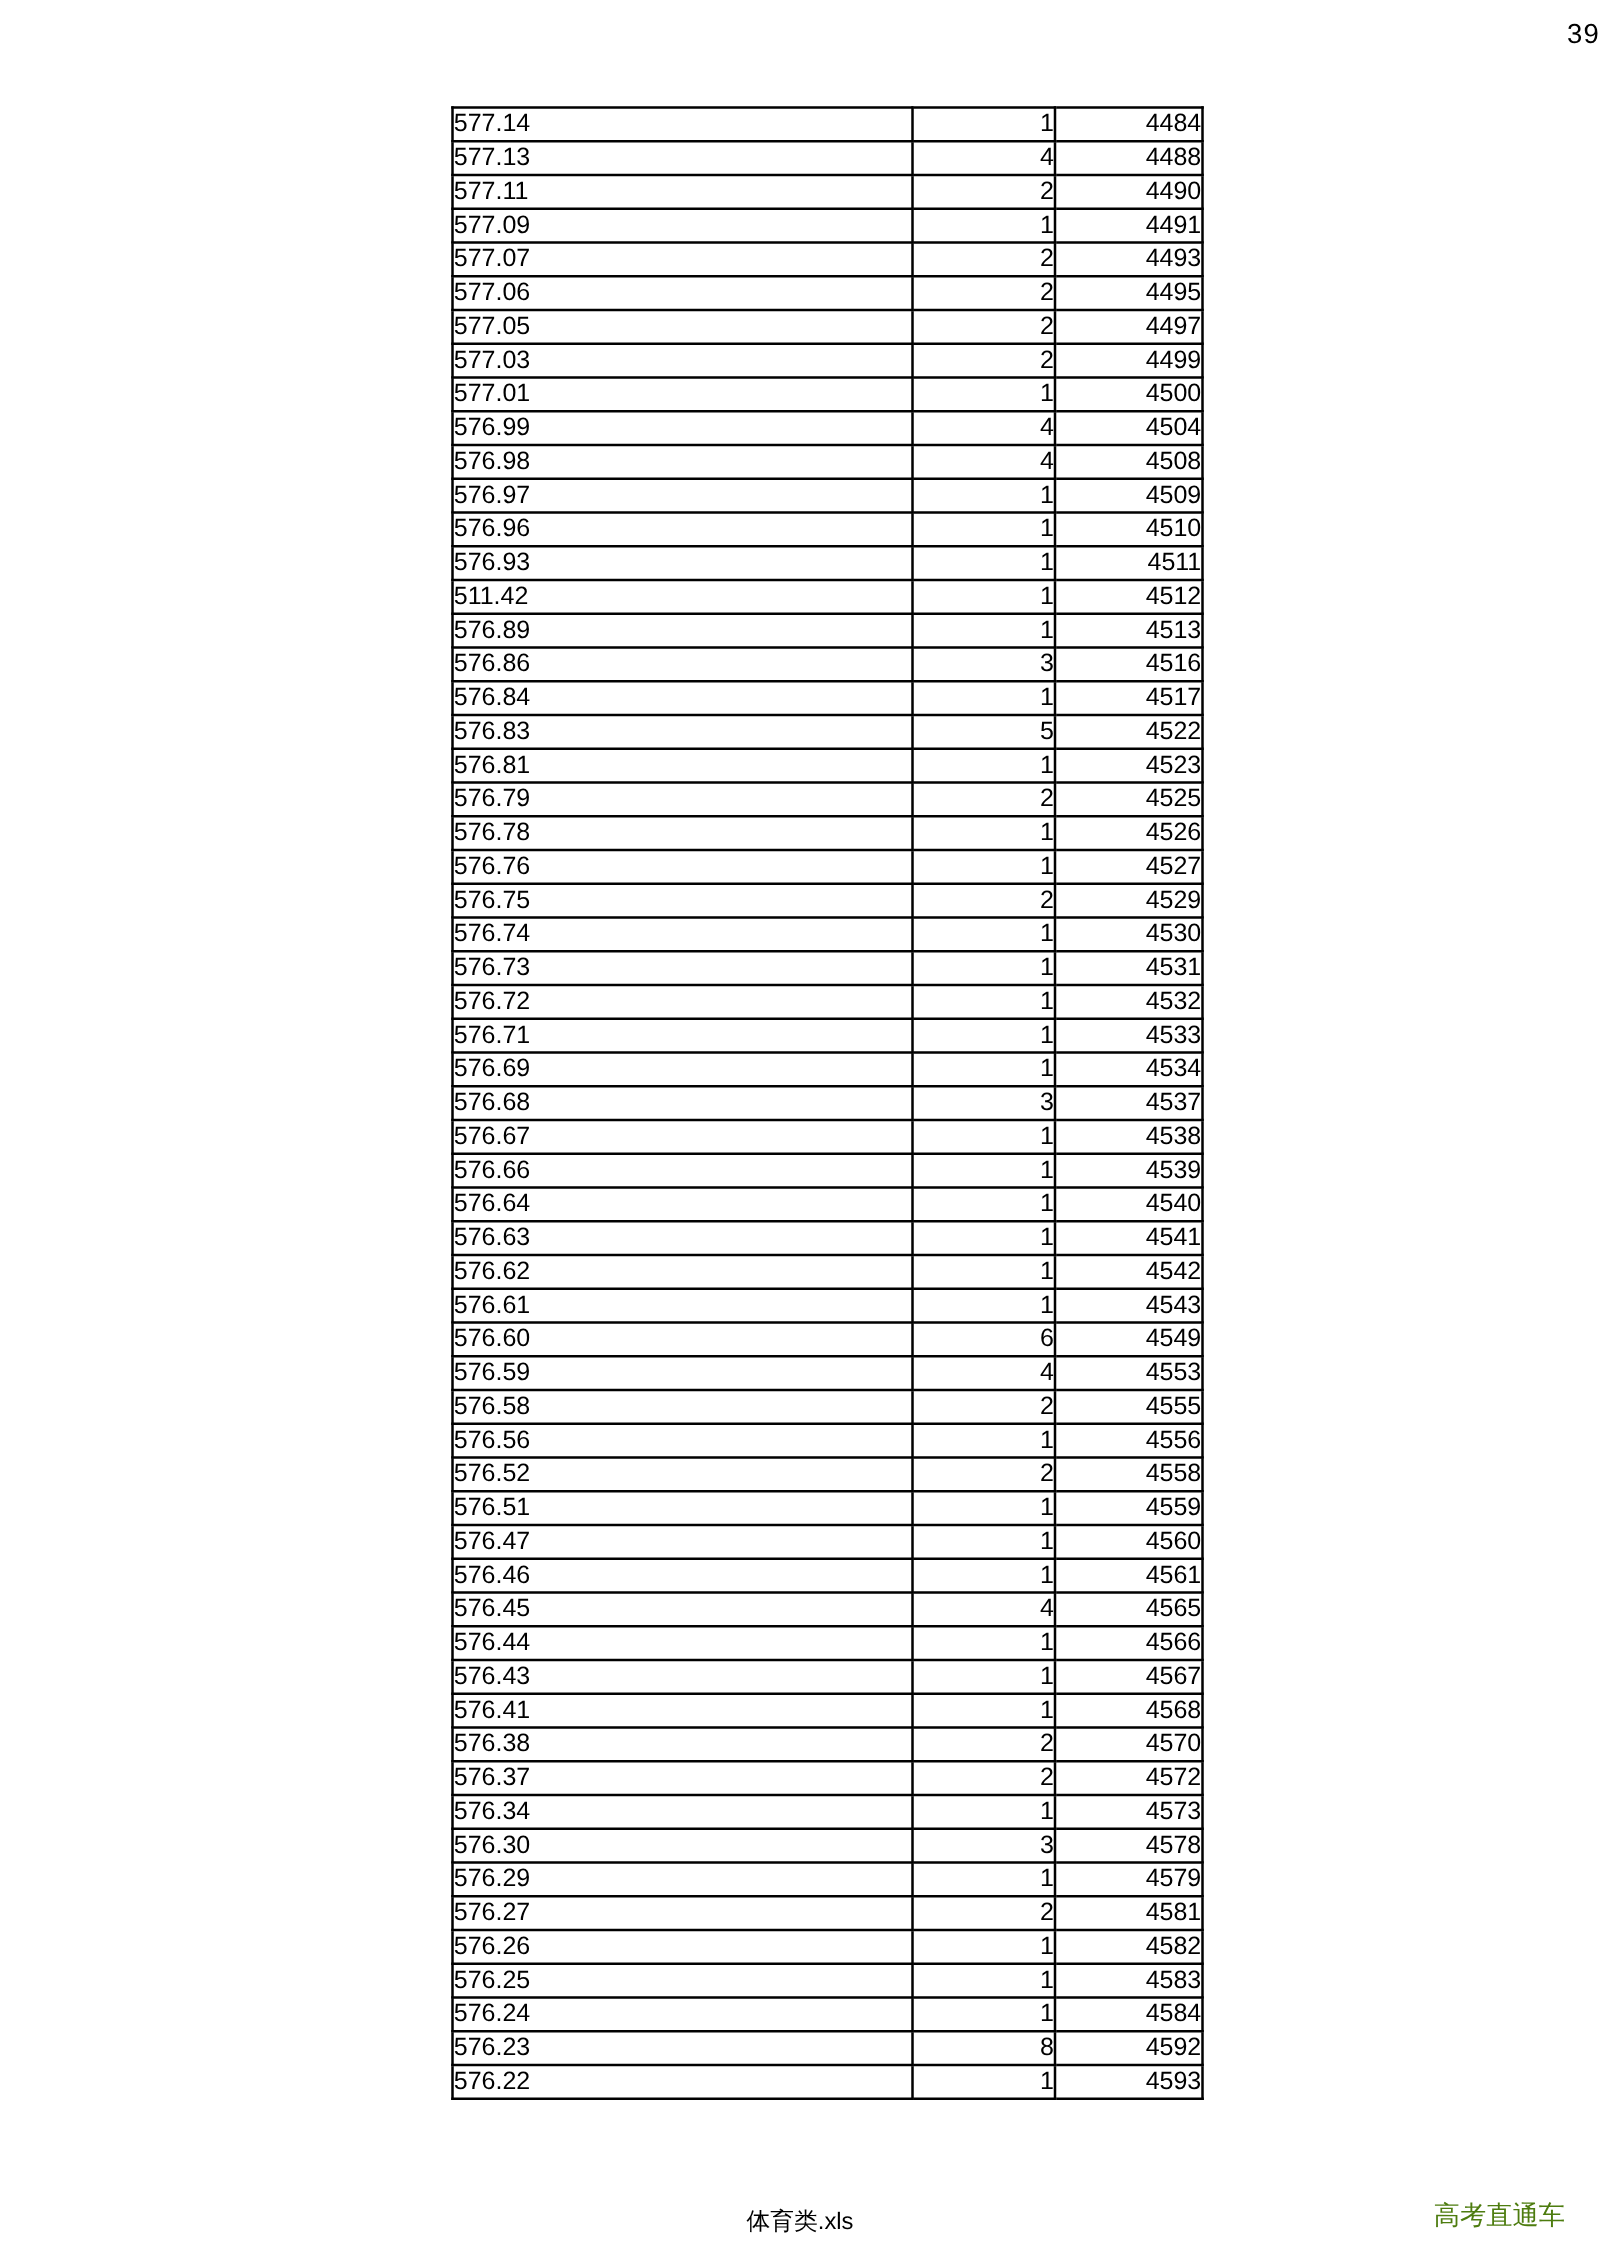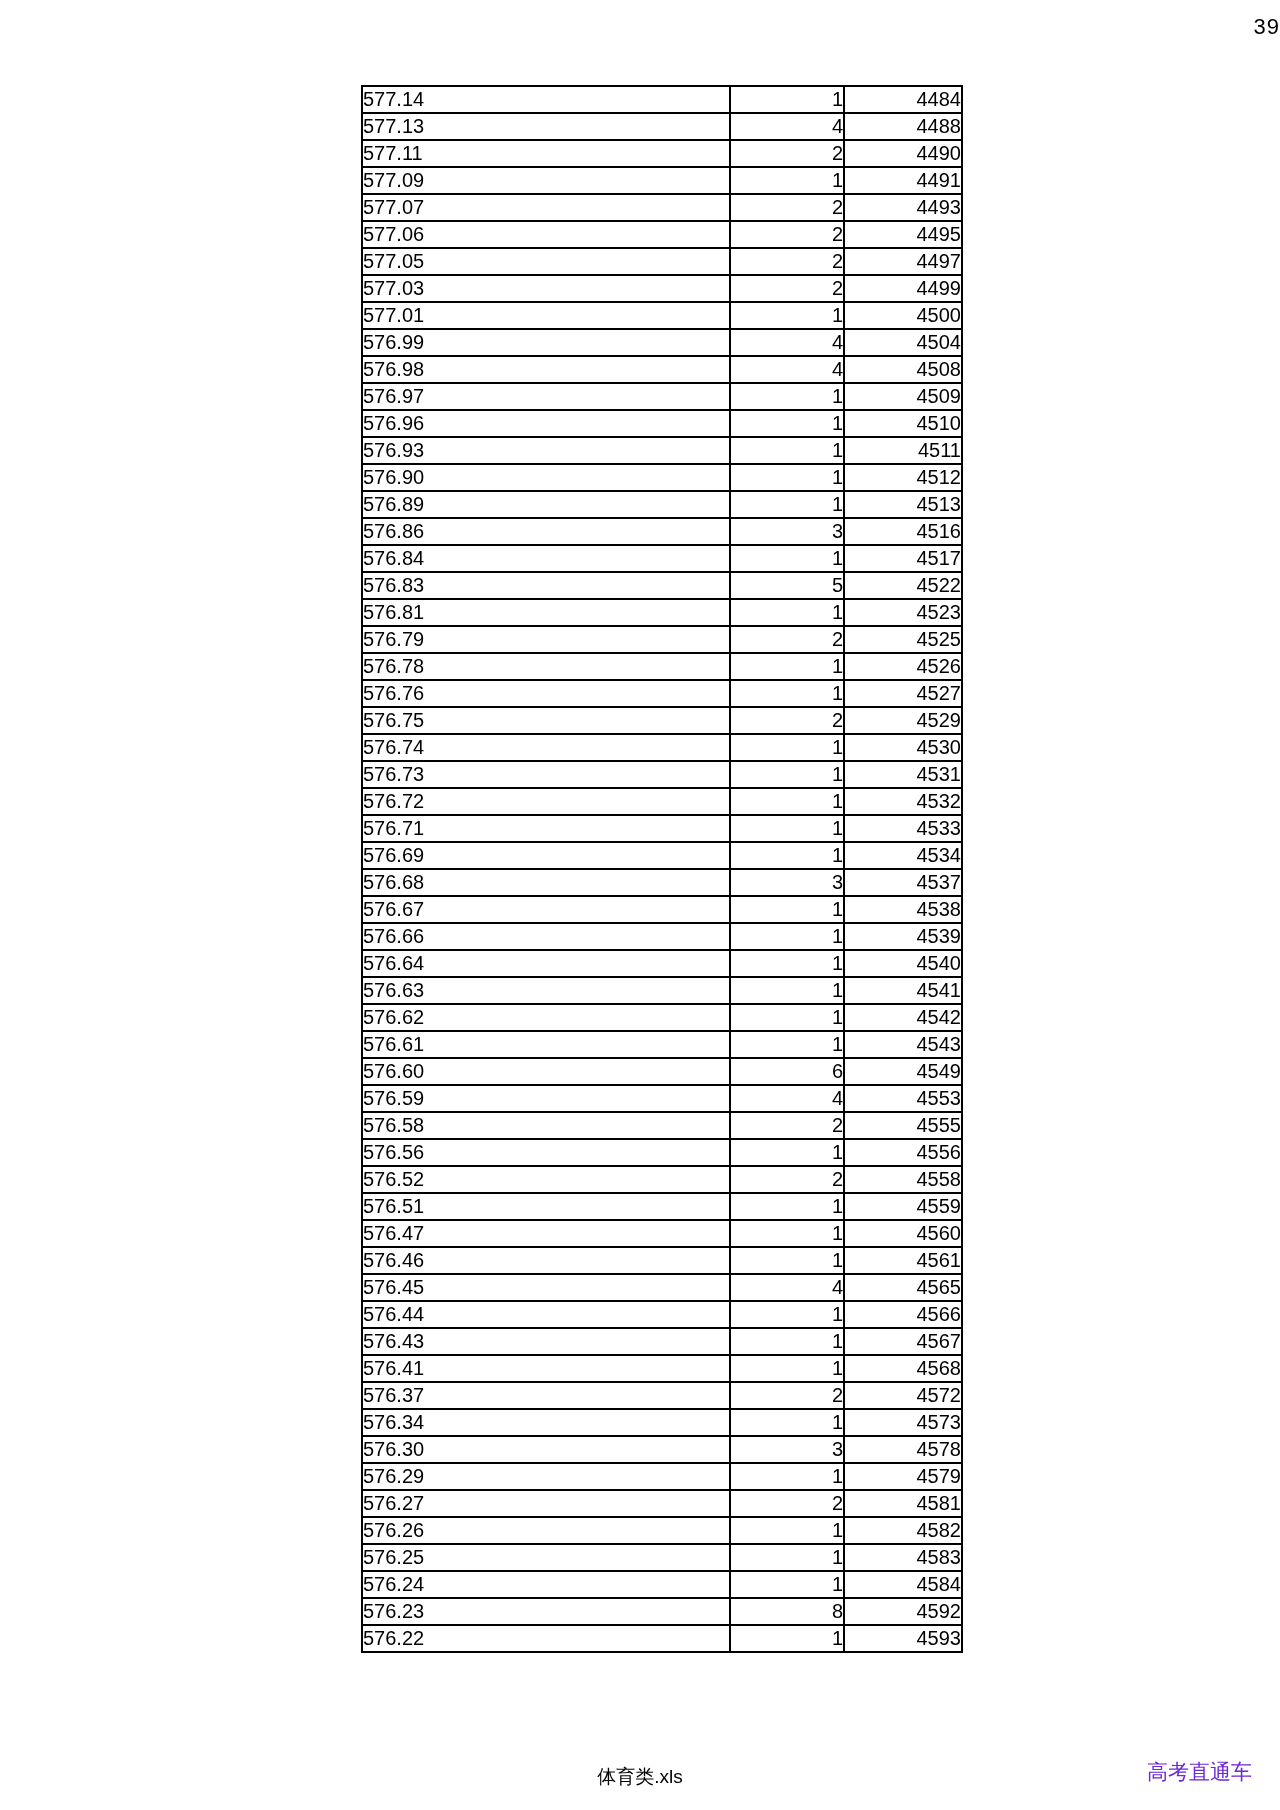--- a/index.html
+++ b/index.html
@@ -50,21 +50,21 @@
     left: 0;
     width: 100%;
     text-align: center;
     font-size: 19px;
   }
   .footer-watermark {
     position: absolute;
     top: 1758px;
     right: 28px;
     font-size: 21px;
-    color: #6d28d9;
+    color: #4d7c0f;
   }
 </style>
 </head>
 <body>
 
 <div class="page-number">39</div>
 
 <table class="score-table">
   <tbody id="table-body">
   <tr>
@@ -145,21 +145,21 @@
     <td class="col-cum">4510</td>
   </tr>
 
   <tr>
     <td class="col-score">576.93</td>
     <td class="col-count">1</td>
     <td class="col-cum">4511</td>
   </tr>
 
   <tr>
-    <td class="col-score">576.90</td>
+    <td class="col-score">511.42</td>
     <td class="col-count">1</td>
     <td class="col-cum">4512</td>
   </tr>
 
   <tr>
     <td class="col-score">576.89</td>
     <td class="col-count">1</td>
     <td class="col-cum">4513</td>
   </tr>
 
@@ -348,20 +348,25 @@
     <td class="col-count">1</td>
     <td class="col-cum">4567</td>
   </tr>
 
   <tr>
     <td class="col-score">576.41</td>
     <td class="col-count">1</td>
     <td class="col-cum">4568</td>
   </tr>
 
+  <tr>
+    <td class="col-score">576.38</td>
+    <td class="col-count">2</td>
+    <td class="col-cum">4570</td>
+  </tr>
 
   <tr>
     <td class="col-score">576.37</td>
     <td class="col-count">2</td>
     <td class="col-cum">4572</td>
   </tr>
 
   <tr>
     <td class="col-score">576.34</td>
     <td class="col-count">1</td>

